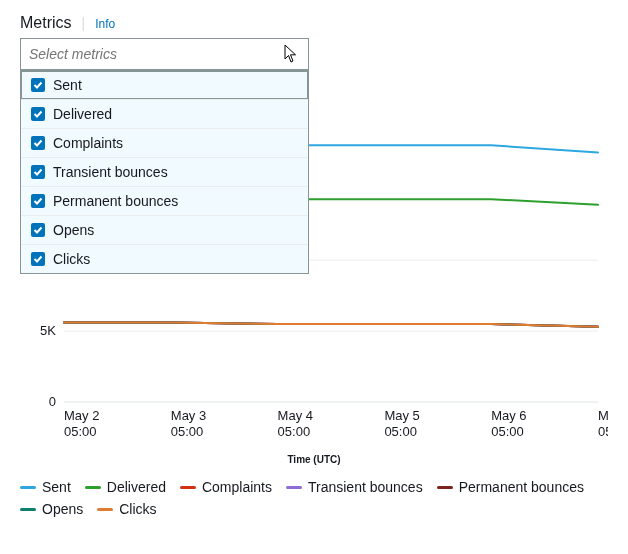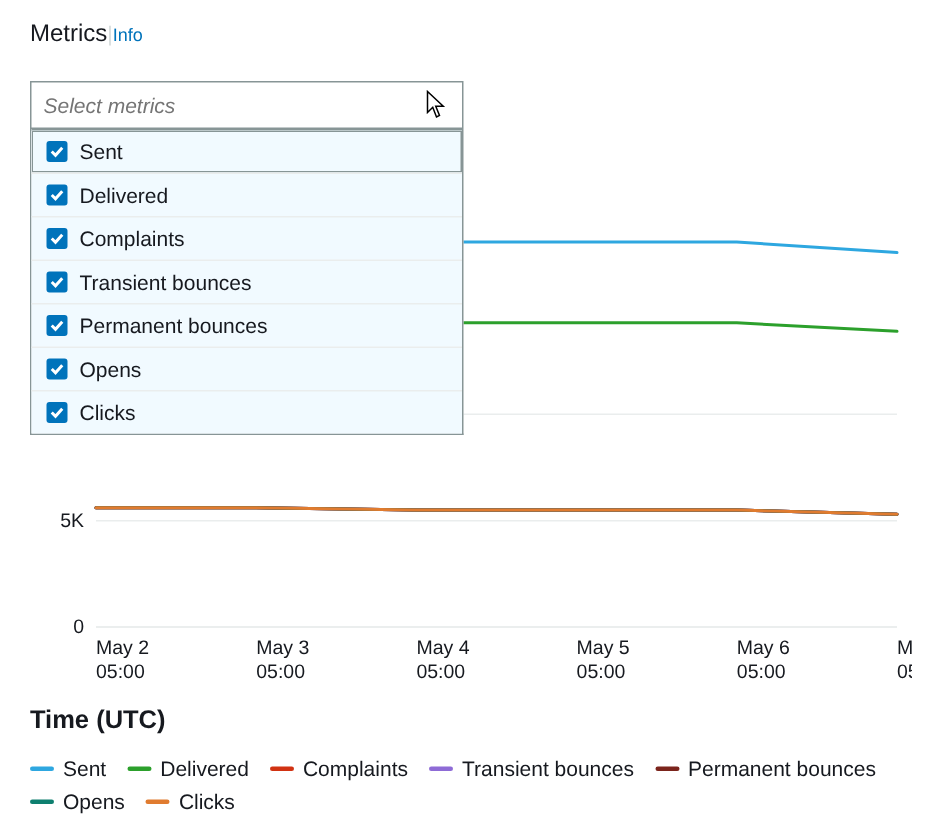--- a/index.html
+++ b/index.html
@@ -5,21 +5,21 @@
   * { box-sizing: border-box; }
   body {
     margin: 0;
     padding: 14px 20px;
     font-family: "Amazon Ember", "Helvetica Neue", Arial, sans-serif;
     font-size: 14px;
     color: #16191f;
     width: 628px;
     background: #fff;
   }
-  .header { display: flex; align-items: baseline; margin-bottom: 22px; }
+  .header { display: flex; align-items: baseline; gap: 10px; margin-bottom: 6px; }
   .header .title { font-size: 16px; font-weight: 400; color: #16191f; }
   .header .divider { color: #d5dbdb; }
   .header .info { color: #0073bb; font-size: 12px; font-weight: 400; cursor: pointer; }
   .select-wrap { position: relative; width: 289px; }
   .select-input {
     width: 100%;
     height: 32px;
     border: 1px solid #879596;
     padding: 4px 20px 4px 8px;
     font-size: 14px;
@@ -61,21 +61,21 @@
     width: 14px; height: 14px;
     background: #0073bb;
     border-radius: 2px;
     display: flex; align-items: center; justify-content: center;
     flex: none;
   }
   .cb svg { display: block; }
 
   .chart-area { margin-top: 10px; }
   .chart-area svg { display: block; width: 100%; }
-  .x-axis-label { text-align: left; font-weight: 700; font-size: 17px; margin-top: 4px; }
+  .x-axis-label { text-align: center; font-weight: 700; font-size: 10px; margin-top: 4px; }
 
   .legend {
     margin-top: 14px;
     display: flex;
     flex-wrap: wrap;
     gap: 6px 14px;
     font-size: 14px;
   }
   .legend .li { display: flex; align-items: center; gap: 6px; }
   .legend .swatch { width: 16px; height: 3px; border-radius: 2px; }

